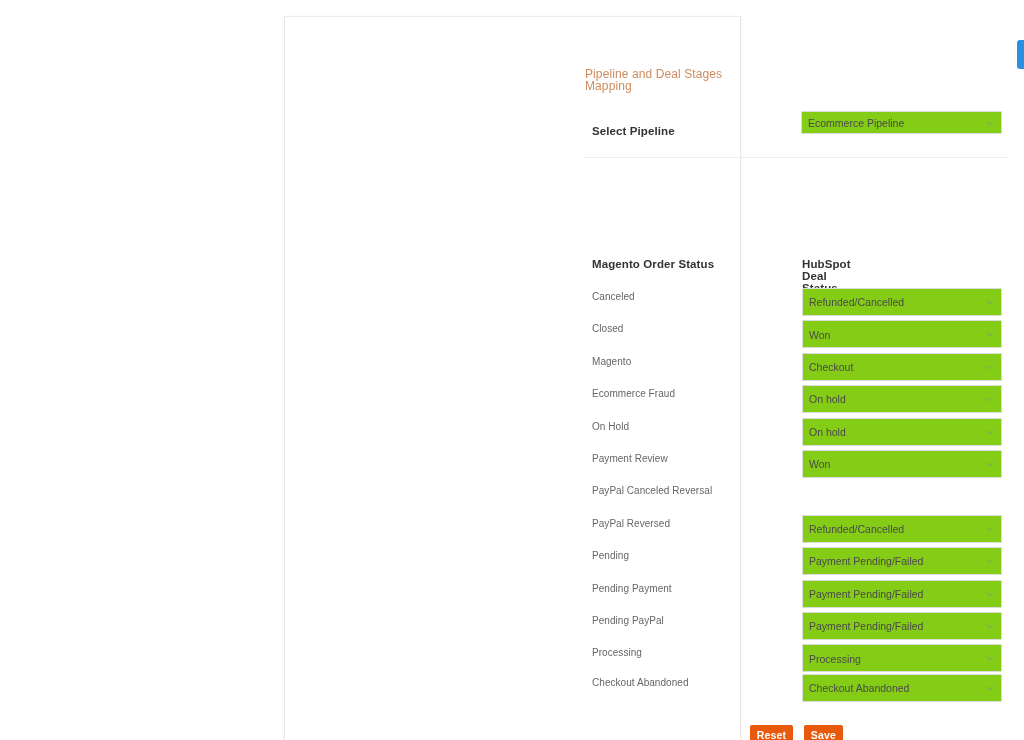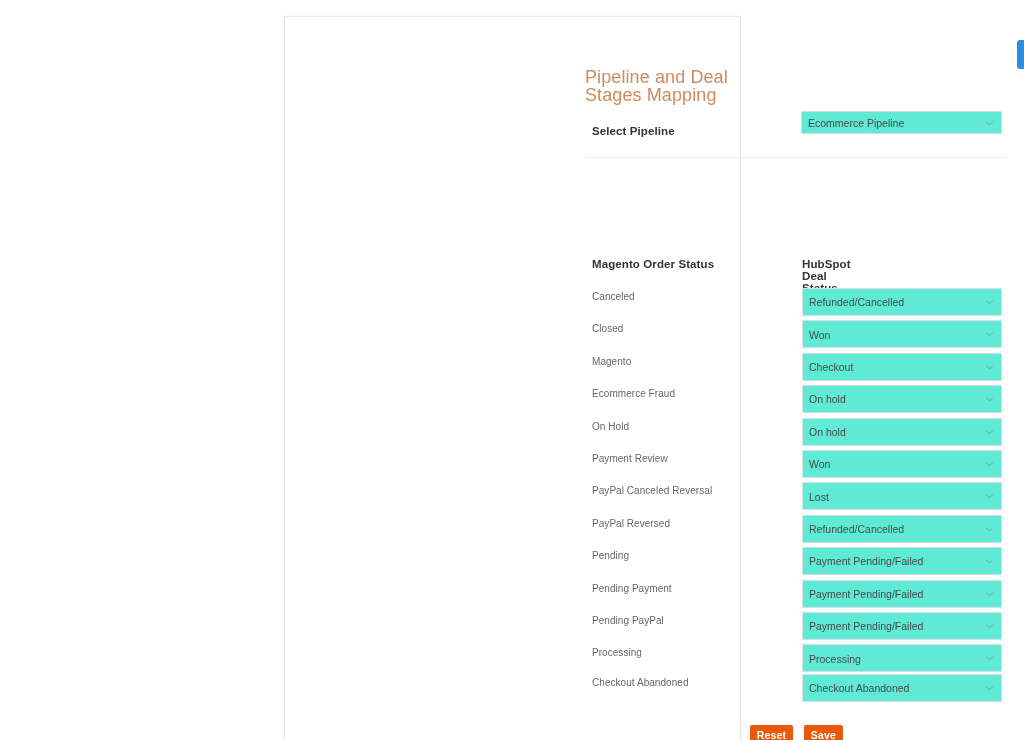--- a/index.html
+++ b/index.html
@@ -26,21 +26,21 @@
     background: #ffffff;
     border: 1px solid #e8e8e8;
     border-top: 1px solid #ececec;
     box-shadow: 0 1px 4px rgba(0,0,0,0.06);
     box-sizing: border-box;
   }
 
   
   .section-title {
     color: #d08a5d;
-    font-size: 18px;
+    font-size: 12px;
     font-weight: 400;
     letter-spacing: 0.1px;
     margin: 0;
     padding: 0;
     line-height: 1;
   }
   #title-pipeline {
     position: absolute;
     left: 300px;
     top: 51px;
@@ -75,21 +75,21 @@
     top: 140px;
     width: 422px;
     height: 1px;
     background: #ededed;
   }
 
   
   .select-box {
     position: relative;
     box-sizing: border-box;
-    background: #5eead4;
+    background: #84cc16;
     border: 1px solid #dcdcdc;
     border-radius: 1px;
     display: flex;
     align-items: center;
     padding: 0 22px 0 6px;
     font-size: 10.5px;
     color: #4a4a4a;
     white-space: nowrap;
     overflow: hidden;
     cursor: pointer;
@@ -299,28 +299,20 @@
           <span class="sel-text">Won</span>
           <span class="chev">
             <svg viewBox="0 0 12 12">
               <path d="M2 4.5 L6 8.5 L10 4.5" fill="none" stroke="#8a8a8a" stroke-width="1.1" stroke-linecap="round" stroke-linejoin="round"></path>
             </svg>
           </span>
         </div>
       </div>
       <div class="map-row" style="top: 194.4px;">
         <div class="row-label">PayPal Canceled Reversal</div>
-        <div class="select-box">
-          <span class="sel-text">Lost</span>
-          <span class="chev">
-            <svg viewBox="0 0 12 12">
-              <path d="M2 4.5 L6 8.5 L10 4.5" fill="none" stroke="#8a8a8a" stroke-width="1.1" stroke-linecap="round" stroke-linejoin="round"></path>
-            </svg>
-          </span>
-        </div>
       </div>
       <div class="map-row" style="top: 226.8px;">
         <div class="row-label">PayPal Reversed</div>
         <div class="select-box">
           <span class="sel-text">Refunded/Cancelled</span>
           <span class="chev">
             <svg viewBox="0 0 12 12">
               <path d="M2 4.5 L6 8.5 L10 4.5" fill="none" stroke="#8a8a8a" stroke-width="1.1" stroke-linecap="round" stroke-linejoin="round"></path>
             </svg>
           </span>

